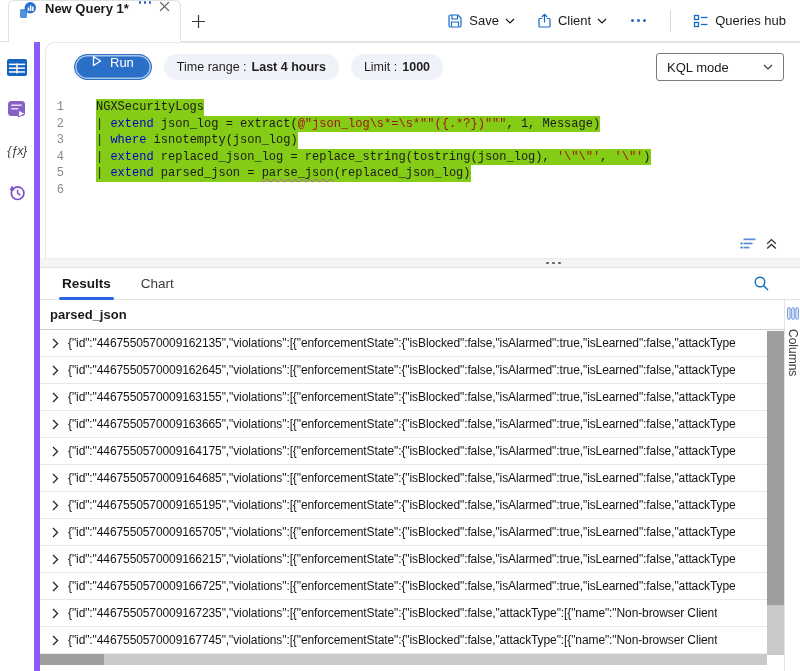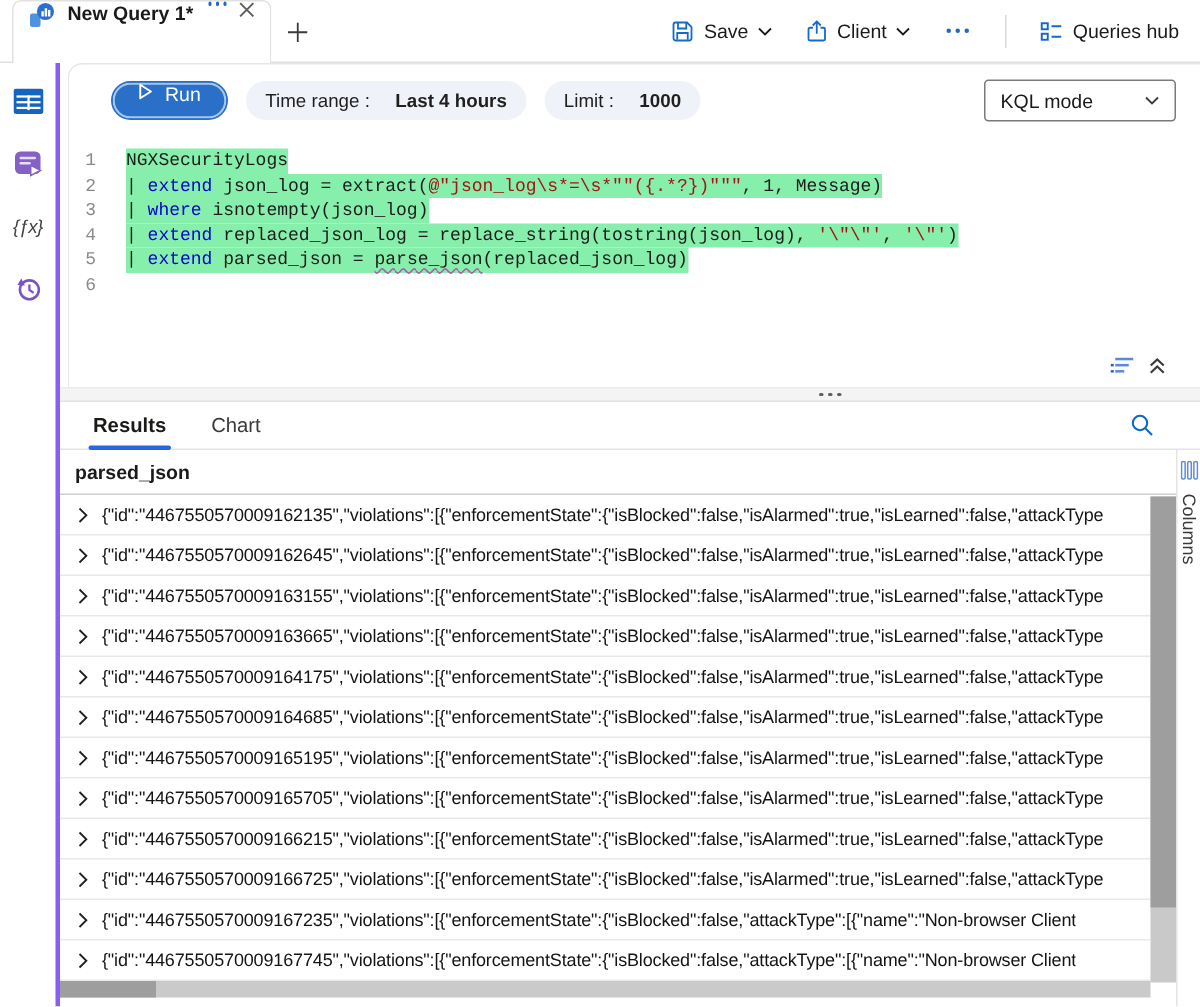--- a/index.html
+++ b/index.html
@@ -15,44 +15,44 @@
   .mini-dots i{width:2.5px;height:2.5px;border-radius:50%;background:#2866c5}
   .plus-btn{width:34px;height:42px;display:flex;align-items:center;justify-content:center}
   .topbar-right{margin-left:auto;display:flex;align-items:center;gap:22px;padding-right:14px}
   .tb-item{display:flex;align-items:center;gap:6px;font-size:13px;white-space:nowrap}
   .more-dots{display:flex;gap:3px;padding:0 2px}
   .more-dots i{width:3px;height:3px;border-radius:50%;background:#2866c5}
   .vdiv{width:1px;height:22px;background:#d8d8d8}
 
   
   .body{display:flex;height:629px}
-  .rail{width:40px;border-right:3px solid #8b5cf6;display:flex;flex-direction:column;
+  .rail{width:40px;border-right:6px solid #8b5cf6;display:flex;flex-direction:column;
     align-items:center;padding-top:14px;gap:20px;background:#fff}
   .rail-item{width:24px;height:22px;display:flex;align-items:center;justify-content:center}
   .fx-glyph{font-size:12.5px;color:#424242;font-style:italic;letter-spacing:-.5px;white-space:nowrap}
   .main{flex:1;display:flex;flex-direction:column;min-width:0}
 
   
   .query-panel{height:216px;margin-left:5px;border-top:1px solid #e7e7e7;border-left:1px solid #e7e7e7;
     border-top-left-radius:10px;position:relative;background:#fff}
   .toolbar{display:flex;align-items:center;gap:12px;padding:10px 16px 8px 28px}
   .run-btn{display:flex;align-items:flex-start;gap:8px;background:#2a70c8;color:#fff;
     border:1px solid #2a70c8;box-shadow:inset 0 0 0 1.5px rgba(255,255,255,.6);
     border-radius:13px;height:26px;padding:0 17px;font-size:13px}
-  .pill{display:flex;align-items:center;gap:17px;background:#f0f2fa;border-radius:13px;height:26px;
+  .pill{display:flex;align-items:center;gap:5px;background:#f0f2fa;border-radius:13px;height:26px;
     padding:0 13px;font-size:12.5px;color:#201f1e;white-space:nowrap}
   .pill b{font-weight:700}
   .mode-select{margin-left:auto;display:flex;align-items:center;justify-content:space-between;
     width:128px;height:28px;border:1px solid #7a7a7a;border-radius:3px;padding:0 10px;font-size:13px;background:#fff}
 
   .editor{padding-top:10px;font-family:"Liberation Mono","DejaVu Sans Mono",monospace;
     font-size:12px;line-height:16.5px}
   .cl{display:flex}
   .ln{width:18px;text-align:right;color:#8a8a8a;flex:0 0 auto}
-  .ct{margin-left:20px;background:#86efac;white-space:pre}
+  .ct{margin-left:32px;background:#84cc16;white-space:pre}
   .tk-p{color:#1b1b1b}
   .tk-kw{color:#0000cc}
   .tk-str{color:#a31515}
   .tk-warn{color:#1b1b1b;text-decoration:underline wavy #b05bb0;text-decoration-thickness:1px;text-underline-offset:2px}
   .editor-foot{position:absolute;right:22px;bottom:8px;display:flex;align-items:center;gap:9px}
 
   
   .splitter{height:10px;background:#f4f4f4;border-top:1px solid #ececec;border-bottom:1px solid #e2e2e2;position:relative}
   .split-dots{position:absolute;left:506px;top:2.5px;display:flex;gap:3.5px}
   .split-dots i{width:2.5px;height:2.5px;border-radius:50%;background:#5f5f5f}

